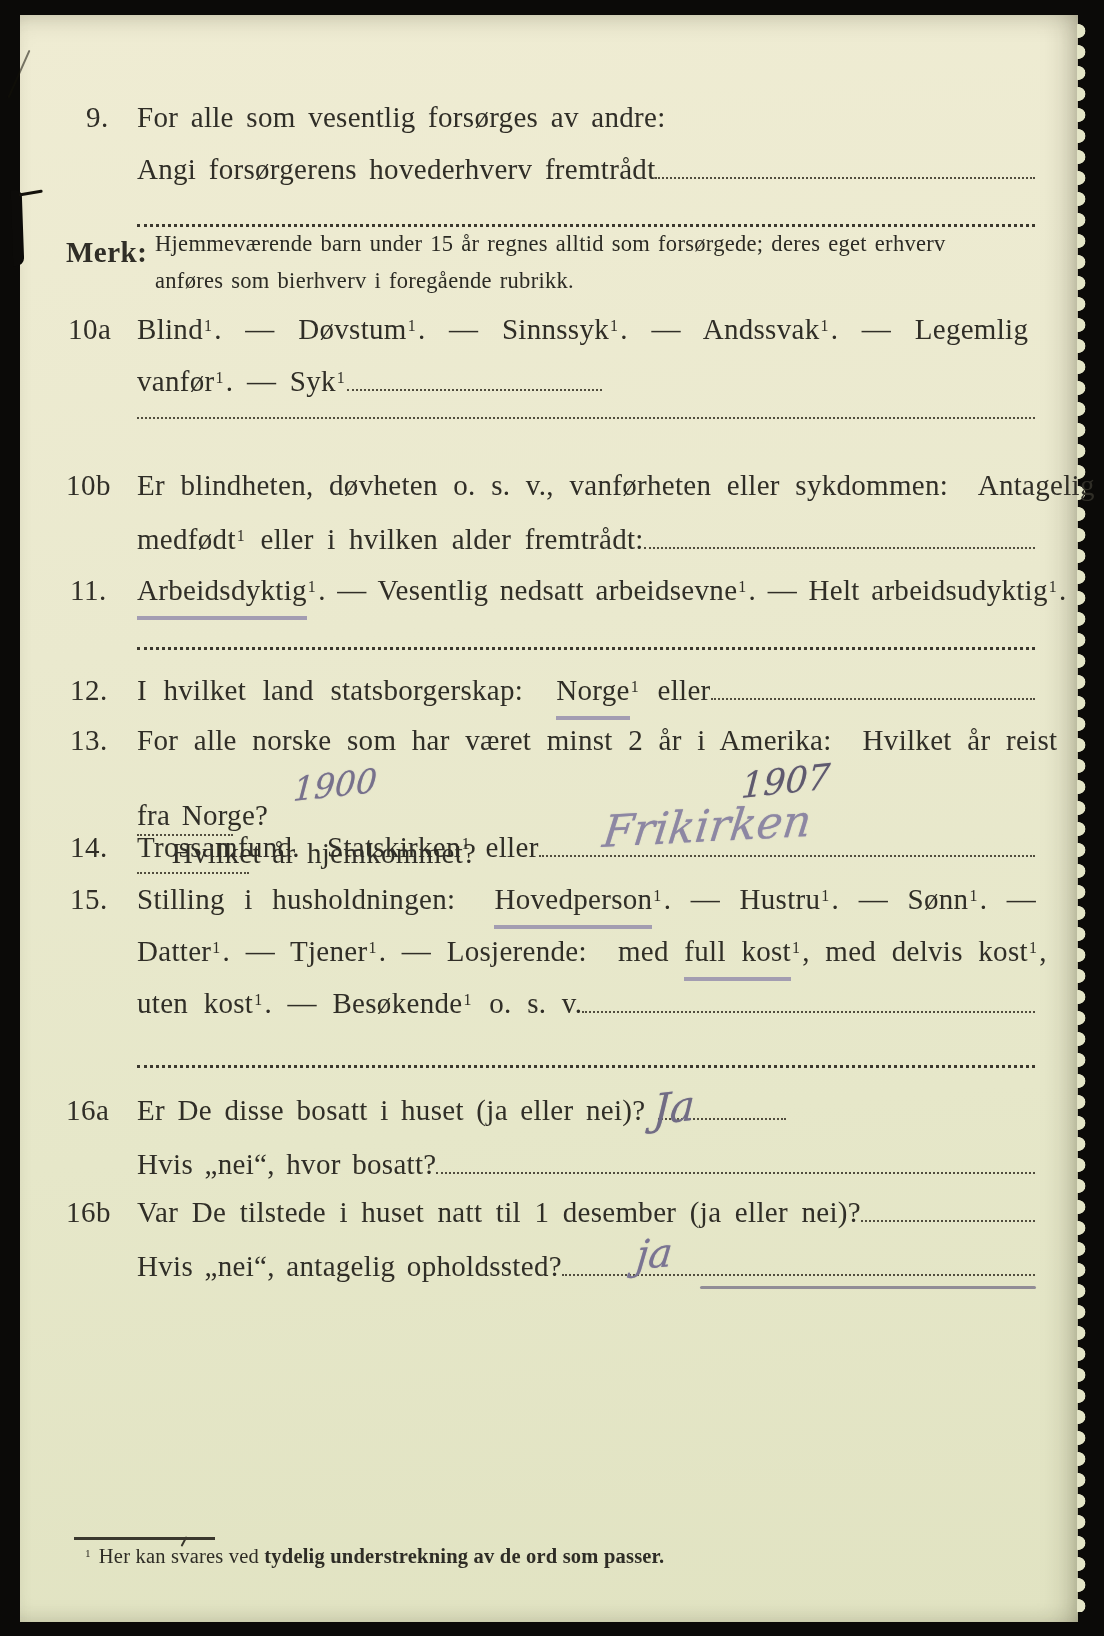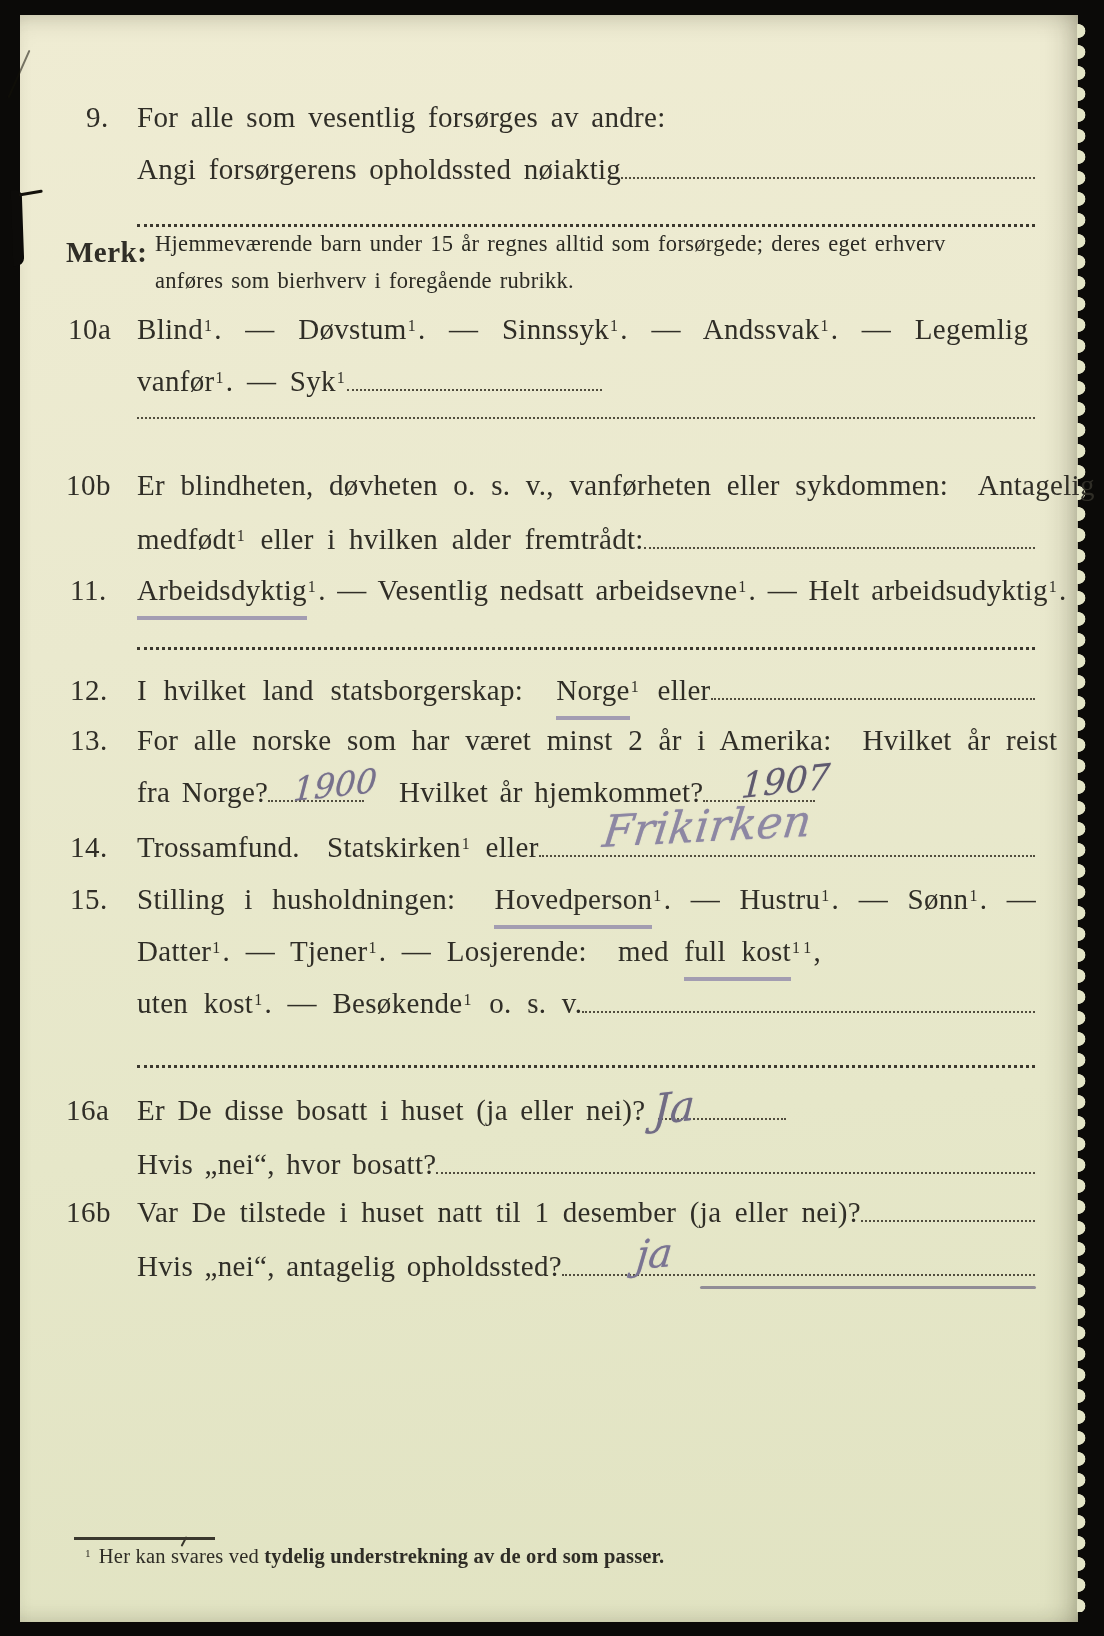--- a/index.html
+++ b/index.html
@@ -78,43 +78,43 @@
   <div class="crease"></div>
   <div class="edge-blob"></div>
   <div class="tick-mark"></div>
 
   <div class="overlay" id="form-body">
       <div class="sep" style="top: 224px;"></div>
       <div class="sep" style="top: 647px;"></div>
       <div class="sep" style="top: 1065px;"></div>
       <div class="num" style="left: 86px; top: 100px;">9.</div>
       <div class="line" style="top: 100px; word-spacing: 5px;"><span>For alle som vesentlig forsørges av andre:</span></div>
-      <div class="line" style="top: 152px; word-spacing: 5px;"><span>Angi forsørgerens opholdssted nøiaktig</span><span class="dots fill"></span></div>
+      <div class="line" style="top: 152px; word-spacing: 5px;"><span>Angi forsørgerens hovederhverv fremtrådt</span><span class="dots fill"></span></div>
       <div class="num bold" style="left: 66px; top: 238px;">Merk:</div>
       <div class="line small" style="top: 230px; word-spacing: 2px;"><span>Hjemmeværende barn under 15 år regnes alltid som forsørgede; deres eget erhverv</span></div>
       <div class="line small" style="top: 267px; word-spacing: 2px;"><span>anføres som bierhverv i foregående rubrikk.</span></div>
       <div class="num" style="left: 68px; top: 312px;">10a</div>
       <div class="line" style="top: 312px; word-spacing: 16px;"><span>Blind</span><span class="sup">1</span><span>. — Døvstum</span><span class="sup">1</span><span>. — Sinnssyk</span><span class="sup">1</span><span>. — Andssvak</span><span class="sup">1</span><span>. — Legemlig</span></div>
       <div class="line" style="top: 364px; word-spacing: 6px;"><span>vanfør</span><span class="sup">1</span><span>. — Syk</span><span class="sup">1</span><span class="dots" style="width: 255px;"></span></div>
       <div class="line" style="top: 415px; word-spacing: 6px;"><span class="dots fill"></span></div>
       <div class="num" style="left: 66px; top: 468px;">10b</div>
       <div class="line" style="top: 468px; word-spacing: 8px;"><span>Er blindheten, døvheten o. s. v., vanførheten eller sykdommen:  Antagelig</span></div>
       <div class="line" style="top: 522px; word-spacing: 6px;"><span>medfødt</span><span class="sup">1</span><span> eller i hvilken alder fremtrådt:</span><span class="dots fill"></span></div>
       <div class="num" style="left: 70px; top: 573px;">11.</div>
       <div class="line" style="top: 573px; word-spacing: 4px;"><span class="pu">Arbeidsdyktig</span><span class="sup">1</span><span>. — Vesentlig nedsatt arbeidsevne</span><span class="sup">1</span><span>. — Helt arbeidsudyktig</span><span class="sup">1</span><span>.</span></div>
       <div class="num" style="left: 70px; top: 673px;">12.</div>
       <div class="line" style="top: 673px; word-spacing: 9px;"><span>I hvilket land statsborgerskap:&nbsp; </span><span class="pu">Norge</span><span class="sup">1</span><span> eller</span><span class="dots fill"></span></div>
       <div class="num" style="left: 70px; top: 723px;">13.</div>
       <div class="line" style="top: 723px; word-spacing: 8px;"><span>For alle norske som har været minst 2 år i Amerika:&nbsp; Hvilket år reist</span></div>
-      <div class="line" style="top: 775px; word-spacing: 4px;"><span>fra Norge?</span><span class="dots" style="width: 96px;"></span><span>&nbsp;&nbsp;&nbsp;Hvilket år hjemkommet?</span><span class="dots" style="width: 112px;"></span></div>
+      <div class="line" style="top: 798px; word-spacing: 4px; flex-direction: column;"><span>fra Norge?</span><span class="dots" style="width: 96px;"></span><span>&nbsp;&nbsp;&nbsp;Hvilket år hjemkommet?</span><span class="dots" style="width: 112px;"></span></div>
       <div class="num" style="left: 70px; top: 830px;">14.</div>
       <div class="line" style="top: 830px; word-spacing: 6px;"><span>Trossamfund.&nbsp; Statskirken</span><span class="sup">1</span><span> eller</span><span class="dots fill"></span></div>
       <div class="num" style="left: 70px; top: 882px;">15.</div>
       <div class="line" style="top: 882px; word-spacing: 12px;"><span>Stilling i husholdningen:&nbsp; </span><span class="pu">Hovedperson</span><span class="sup">1</span><span>. — Hustru</span><span class="sup">1</span><span>. — Sønn</span><span class="sup">1</span><span>. —</span></div>
-      <div class="line" style="top: 934px; word-spacing: 8px;"><span>Datter</span><span class="sup">1</span><span>. — Tjener</span><span class="sup">1</span><span>. — Losjerende:&nbsp; med </span><span class="pu">full kost</span><span class="sup">1</span><span class="sup">1</span><span>,</span></div>
+      <div class="line" style="top: 934px; word-spacing: 8px;"><span>Datter</span><span class="sup">1</span><span>. — Tjener</span><span class="sup">1</span><span>. — Losjerende:&nbsp; med </span><span class="pu">full kost</span><span class="sup">1</span><span>, med delvis kost</span><span class="sup">1</span><span>,</span></div>
       <div class="line" style="top: 986px; word-spacing: 8px;"><span>uten kost</span><span class="sup">1</span><span>. — Besøkende</span><span class="sup">1</span><span> o. s. v.</span><span class="dots fill"></span></div>
       <div class="num" style="left: 66px; top: 1093px;">16a</div>
       <div class="line" style="top: 1093px; word-spacing: 5px;"><span>Er De disse bosatt i huset (ja eller nei)? </span><span class="dots" style="width: 128px;"></span></div>
       <div class="line" style="top: 1147px; word-spacing: 4px;"><span>Hvis „nei“, hvor bosatt?</span><span class="dots fill"></span></div>
       <div class="num" style="left: 66px; top: 1195px;">16b</div>
       <div class="line" style="top: 1195px; word-spacing: 6px;"><span>Var De tilstede i huset natt til 1 desember (ja eller nei)?</span><span class="dots fill"></span></div>
       <div class="line" style="top: 1249px; word-spacing: 4px;"><span>Hvis „nei“, antagelig opholdssted?</span><span class="dots fill"></span></div>
       <div class="hand" style="left: 292px; top: 770px; font-size: 33px; color: rgb(119, 113, 140); transform: rotate(-6deg) skewX(-10deg);">1900</div>
       <div class="hand" style="left: 740px; top: 766px; font-size: 35px; color: rgb(95, 90, 110); transform: rotate(-6deg) skewX(-10deg);">1907</div>
       <div class="hand" style="left: 600px; top: 806px; font-size: 44px; color: rgb(141, 135, 163); transform: rotate(-3deg) skewX(-10deg);">Frikirken</div>

